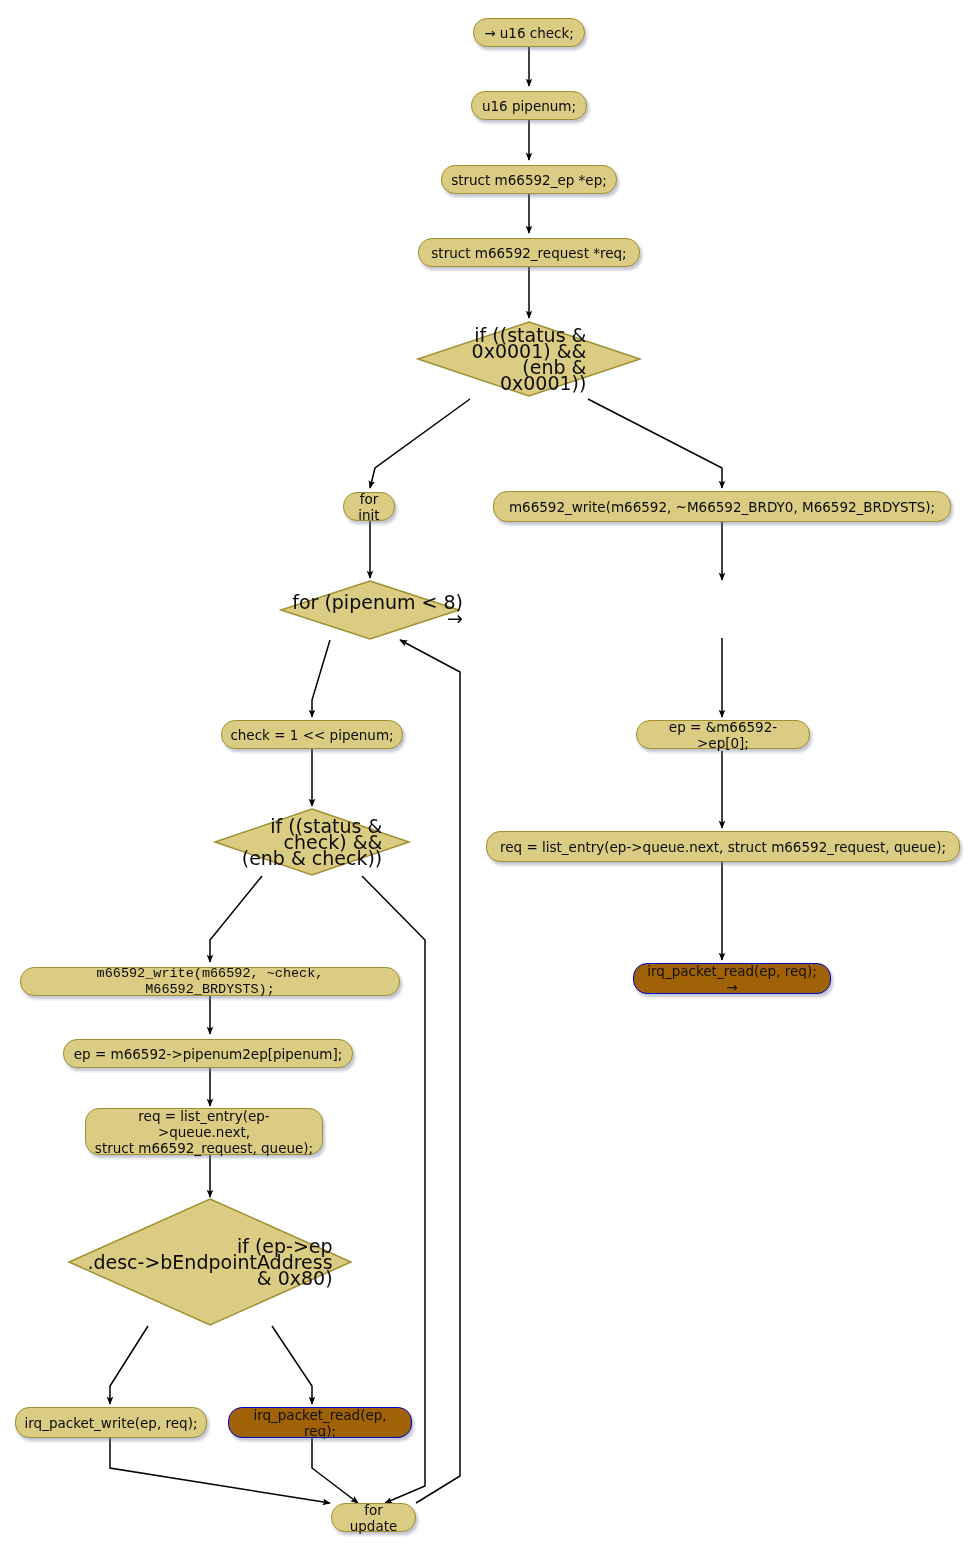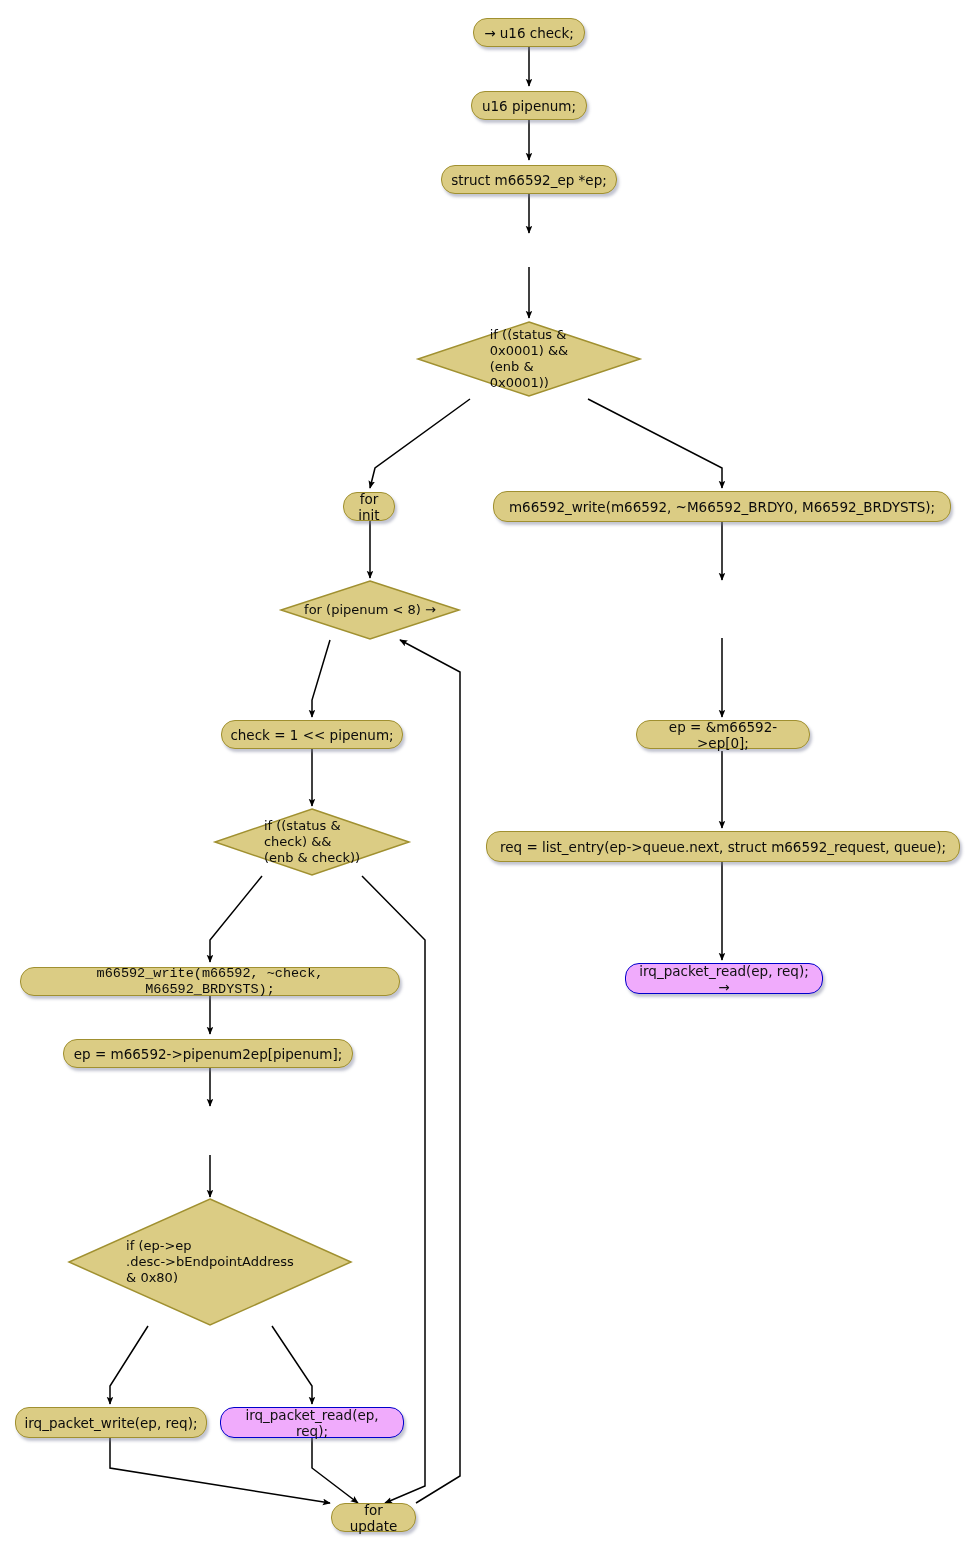--- a/index.html
+++ b/index.html
@@ -18,30 +18,31 @@
     z-index:3;
   }
   .rect{
     background:#DBCC84;
     border:1px solid #A09030;
     border-radius:14px;
     box-shadow:2px 3px 3px rgba(120,125,150,0.45);
     padding:3px 7px;
   }
   .rect.blue{
-    background:#f0abfc;
+    background:#a16207;
     border:1px solid #0000cc;
     color:#111111;
+    margin-left:8px;
   }
   .diamond-wrap{position:absolute;z-index:2;}
   .diamond-shape{position:absolute;left:0;top:0;width:100%;height:100%;}
   .diamond-label{
     position:absolute;left:0;top:0;width:100%;height:100%;
     display:flex;align-items:center;justify-content:center;
-    text-align:left;font-size:13px;line-height:16px;color:#0b0b0b;
+    text-align:right;font-size:19px;line-height:16px;color:#0b0b0b;
     white-space:pre-line;z-index:2;
   }
 </style>
 </head>
 <body>
 
 <div id="canvas">
 
   <svg id="edges" viewBox="0 0 974 1549">
     <defs>
@@ -75,29 +76,32 @@
       <path d="M722,862 L722,960"></path>
     </g>
   </svg>
 
   <div class="node rect" style="left:473px;top:18px;width:112px;height:29px;">→ u16 check;</div>
 
   <div class="node rect" style="left:471px;top:91px;width:116px;height:29px;">u16 pipenum;</div>
 
   <div class="node rect" style="left:441px;top:165px;width:176px;height:29px;">struct m66592_ep *ep;</div>
 
+  <div class="node rect" style="left:418px;top:238px;width:222px;height:29px;">struct m66592_request *req;</div>
 
   <div class="node rect" style="left:343px;top:492px;width:52px;height:29px;">for init</div>
 
   <div class="node rect" style="left:221px;top:720px;width:182px;height:29px;">check = 1 &lt;&lt; pipenum;</div>
 
   <div class="node rect" style="left:20px;top:967px;width:380px;height:29px;font-family:Liberation Mono, monospace;">m66592_write(m66592, ~check, M66592_BRDYSTS);</div>
 
   <div class="node rect" style="left:63px;top:1039px;width:290px;height:29px;">ep = m66592-&gt;pipenum2ep[pipenum];</div>
 
+  <div class="node rect" style="left:85px;top:1108px;width:238px;height:47px;">req = list_entry(ep-&gt;queue.next,
+struct m66592_request, queue);</div>
 
   <div class="node rect" style="left:15px;top:1407px;width:192px;height:31px;">irq_packet_write(ep, req);</div>
 
   <div class="node rect blue" style="left:220px;top:1407px;width:184px;height:31px;">irq_packet_read(ep, req);</div>
 
   <div class="node rect" style="left:331px;top:1503px;width:85px;height:29px;">for update</div>
 
   <div class="node rect" style="left:493px;top:491px;width:458px;height:31px;">m66592_write(m66592, ~M66592_BRDY0, M66592_BRDYSTS);</div>
 
 

